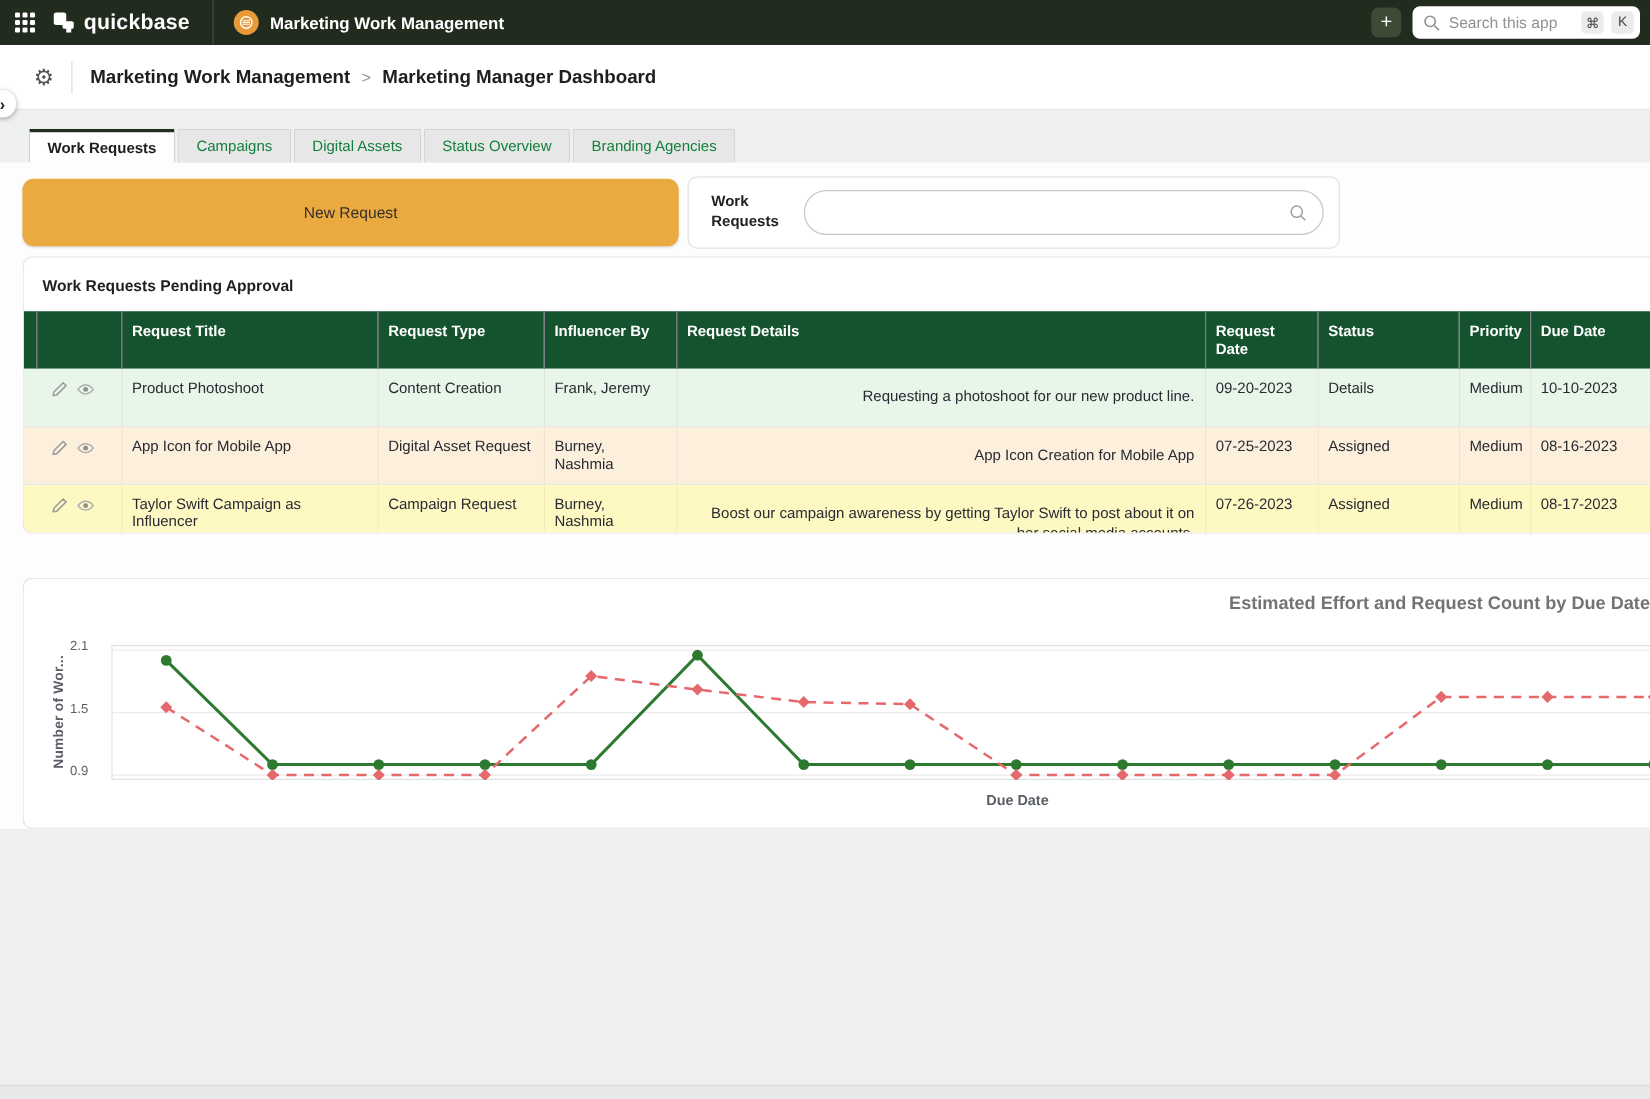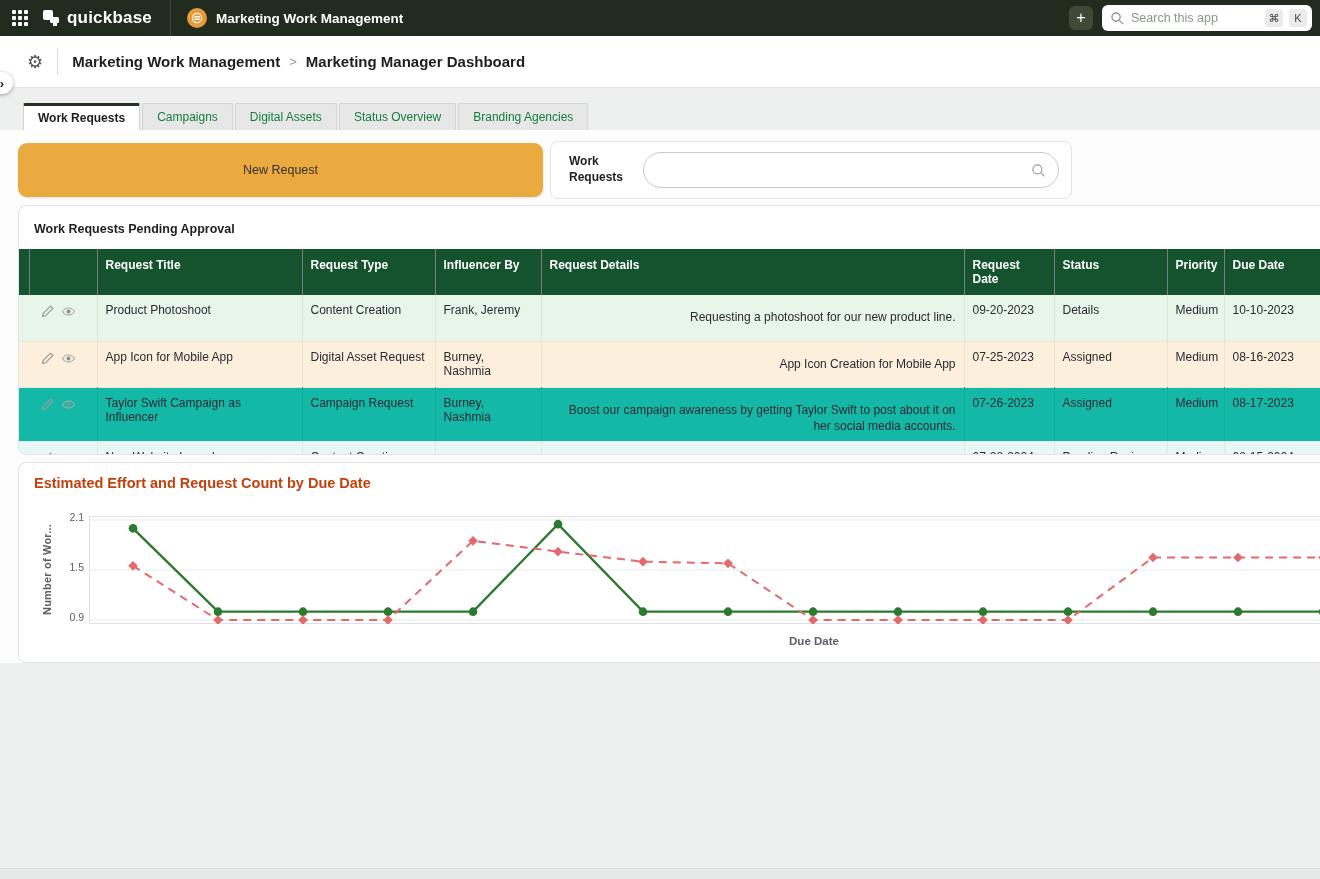--- a/index.html
+++ b/index.html
@@ -12,21 +12,21 @@
   .grid-icon { width:16px; height:16px; margin:0 14px 0 12px; display:grid; grid-template-columns:repeat(3,4px); grid-template-rows:repeat(3,4px); gap:2px; cursor:pointer; }
   .grid-icon span { width:4px; height:4px; background:#fff; border-radius:1px; }
   .qb-logo { display:flex; align-items:center; gap:7px; margin-right:18px; cursor:pointer; }
   .qb-mark { width:18px; height:18px; }
   .qb-name { font-size:17px; font-weight:bold; letter-spacing:.2px; }
   .tb-div { width:1px; height:36px; background:rgba(255,255,255,.14); }
   .app-avatar { width:20px; height:20px; border-radius:50%; background:#e8993a; margin:0 9px 0 16px; display:flex; align-items:center; justify-content:center; }
   .app-title { font-size:13.5px; font-weight:bold; }
   .tb-right { margin-left:auto; display:flex; align-items:center; gap:9px; padding-right:8px; }
   .plus-btn { width:24px; height:24px; border-radius:6px; background:#3e4936; border:none; color:#fff; font-size:16px; line-height:22px; cursor:pointer; }
-  .tb-search { width:210px; height:26px; background:#fff; border-radius:6px; display:flex; align-items:center; padding:0 5px 0 8px; gap:6px; cursor:text; }
+  .tb-search { width:182px; height:26px; background:#fff; border-radius:6px; display:flex; align-items:center; padding:0 5px 0 8px; gap:6px; cursor:text; }
   .tb-search input { border:none; outline:none; flex:1; font-size:12.5px; color:#333; min-width:0; font-family:inherit; }
   .tb-search input::placeholder { color:#8d948d; }
   .kbd { height:18px; min-width:18px; padding:0 3px; background:#ebebeb; border-radius:4px; color:#444844; font-size:11px; display:flex; align-items:center; justify-content:center; }
 
   
   .crumbbar { position:absolute; top:36px; left:0; right:0; height:52px; background:#fff; display:flex; align-items:center; border-bottom:1px solid #e6e6e6; }
   .gear { font-size:18px; color:#555; margin:0 14px 0 27px; cursor:pointer; line-height:1; }
   .crumb-div { width:1px; height:26px; background:#ddd; margin-right:14px; }
   .crumb-app { font-size:15px; font-weight:bold; color:#1e1e1e; cursor:pointer; }
   .crumb-sep { margin:0 9px; color:#9a9a9a; font-size:13px; }
@@ -43,42 +43,42 @@
   .card { background:#fff; border:1px solid #e3e3e3; border-radius:8px; position:absolute; overflow:hidden; }
 
   .newreq-btn { position:absolute; left:18px; top:13px; width:525px; height:54px; background:#ebaa40; border:none; border-radius:9px; font-size:12.5px; color:#33302a; cursor:pointer; box-shadow:0 1px 2px rgba(0,0,0,.12); font-family:inherit; }
   .search-card { left:550px; top:11px; width:522px; height:58px; display:flex; align-items:center; padding:0 12px 0 18px; gap:16px; }
   .search-card-label { font-size:12px; font-weight:bold; color:#222; width:58px; line-height:1.3; }
   .report-search { flex:1; height:36px; border:1px solid #c9c9c9; border-radius:18px; display:flex; align-items:center; padding:0 12px; cursor:text; background:#fff; }
   .report-search input { border:none; outline:none; flex:1; font-size:13px; font-family:inherit; }
   .search-glyph { width:15px; height:15px; flex:none; }
 
   
-  .table-card { left:18px; top:75px; width:1302px; height:250px; border-radius:8px 0 0 8px; border-right:none; }
+  .table-card { left:18px; top:75px; width:1302px; height:222px; border-radius:8px 0 0 8px; border-right:none; }
   .table-title { font-size:12.5px; font-weight:bold; color:#1f1f1f; padding:16px 0 13px 15px; }
   table.grid { border-collapse:collapse; table-layout:fixed; width:1302px; }
   .grid thead td { background:#14532d; color:#fff; font-size:12px; font-weight:bold; height:46px; vertical-align:top; padding:9px 8px 0 8px; border-right:1px solid #7d7d85; }
   .grid tbody tr { border-bottom:1px solid #e7e7e7; }
   .grid tbody td { font-size:12px; color:#2a2a33; vertical-align:top; padding:8px 8px 0 8px; border-right:1px solid rgba(0,0,0,.05); }
   .grid td.c-bar { padding:0; border-right:none; }
   .bar { display:block; width:5px; height:calc(100% - 8px); margin:4px 0 0 3px; border-radius:3px; }
   td.c-icons { white-space:nowrap; padding-top:9px !important; }
   .cell-icon { width:15px; height:15px; margin:0 3px; cursor:pointer; vertical-align:middle; }
   td.c-link { color:#4b6bdf; cursor:pointer; }
   td.c-details { padding-top:14px !important; color:#23232d; line-height:1.35;text-align:right; }
   td.c-date, td.c-status, td.c-priority { color:#27273a; }
 
   
   .chart-card { left:18px; top:332px; width:1302px; height:201px; border-radius:8px 0 0 8px; border-right:none; }
-  .chart-title { font-size:14.5px; font-weight:bold; color:#c2410c; padding:12px 0 0 15px; }
+  .chart-title { font-size:14.5px; font-weight:bold; color:#737373; padding:12px 0 0 15px;text-align:right; }
   .chart-sub { font-size:11.5px; color:#666; padding:7px 0 0 15px; }
   .plot-wrap { position:absolute; left:70px; top:53px; width:1232px; height:108px; }
   .ylab { position:absolute; left:22px; top:53px; height:108px; display:flex; align-items:center; }
   .ylab span { writing-mode:vertical-rl; transform:rotate(180deg); font-size:11px; font-weight:bold; color:#5a5e66; letter-spacing:.2px; }
-  .ytick { position:absolute; width:28px; text-align:right; font-size:10.5px; color:#5a5e66; left:37px; }
+  .ytick { position:absolute; width:28px; font-size:10.5px; color:#5a5e66; left:37px; }
   .xlab { position:absolute; left:70px; top:172px; width:1450px; text-align:center; font-size:11.5px; font-weight:bold; color:#5a5e66; }
 
   .bottom-bar { position:absolute; left:0; bottom:0; width:1320px; height:11px; background:#e7e9e8; border-top:1px solid #dadcdb; }
 </style>
 </head>
 <body>
 
 <div class="page">
 
   <header class="topbar">
@@ -216,21 +216,21 @@
                 </svg></td>
               <td class="c-title">App Icon for Mobile App</td>
               <td>Digital Asset Request</td>
               <td class="c-link">Burney, Nashmia</td>
               <td class="c-details">App Icon Creation for Mobile App</td>
               <td class="c-date">07-25-2023</td>
               <td class="c-status">Assigned</td>
               <td class="c-priority">Medium</td>
               <td class="c-date">08-16-2023</td>
             </tr>
-            <tr style="background: #14b8a6; height: 54px;">
+            <tr style="background: #fef9c3; height: 54px;">
               <td class="c-bar">
                 <span class="bar" style="background:#f8991d"></span>
               </td>
               <td class="c-icons"><svg class="cell-icon" viewBox="0 0 16 16">
                   <path d="M11.2 2.3l2.5 2.5-7.9 7.9-3.1.6.6-3.1z" fill="none" stroke="#9b9b9b" stroke-width="1.3" stroke-linejoin="round"></path>
                 </svg><svg class="cell-icon" viewBox="0 0 16 16">
                   <path d="M1.5 8S4.2 4.2 8 4.2 14.5 8 14.5 8 11.8 11.8 8 11.8 1.5 8 1.5 8z" fill="none" stroke="#ababab" stroke-width="1.2"></path>
                   <circle cx="8" cy="8" r="2.1" fill="#8f8f8f"></circle>
                 </svg></td>
               <td class="c-title">Taylor Swift Campaign as Influencer</td>

